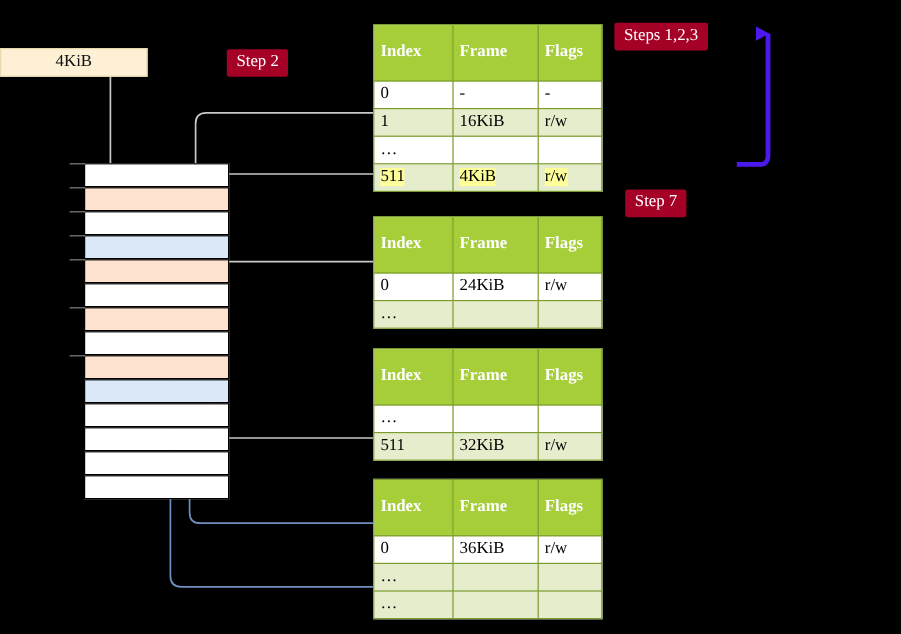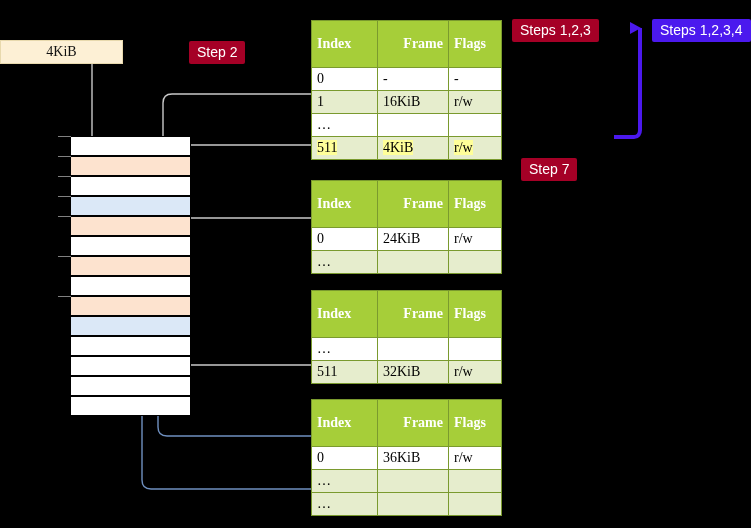--- a/index.html
+++ b/index.html
@@ -12,21 +12,21 @@
 
   
   .badge{
     position:absolute;
     font-size:14px;
     line-height:1;
     padding:4px 8px 5px 8px;
     color:#fff;
     white-space:nowrap;
     border-radius:2px;
-    font-family:Liberation Sans, sans-serif;
+    font-family:Liberation Serif, serif;
   }
   .badge.red{background:#a50026;}
   .badge.blue{background:#4b19ee;}
 
   
   .memlabel{
     position:absolute;
     background:#fdf0d5;
     border:1px solid #e8d9ad;
     font-size:14px;
@@ -75,21 +75,21 @@
     background:#fff;
     height:18px;
     white-space:nowrap;
   }
   .ptable tr.alt td{background:#e6edcd;}
   .ptable td .hl{background:#ffff99;}
   .ptable td.c-index{width:55px;}
   .ptable td.c-frame{width:60px;}
   .ptable td.c-flags{width:42px;}
   .ptable th.c-index{width:55px;}
-  .ptable th.c-frame{width:60px;text-align:right;}
+  .ptable th.c-frame{width:60px;}
   .ptable th.c-flags{width:42px;}
 
   
   .links{position:absolute;left:0;top:0;width:751px;height:528px;pointer-events:none;}
 </style>
 </head>
 <body>
 
 <div class="stage">
 
@@ -153,23 +153,20 @@
       <div class="tick" style="top: 120px; left: -12px; width: 13px;"></div>
       <div class="tick" style="top: 160px; left: -12px; width: 13px;"></div>
     </div>
 
   <div class="badge red" style="left:189px;top:41px;">
     <span>Step 2</span>
   </div>
   <div class="badge red" style="left:512px;top:19px;">
     <span>Steps 1,2,3</span>
   </div>
-  <div class="badge blue" style="left:652px;top:19px;">
-    <span>Steps 1,2,3,4</span>
-  </div>
   <div class="badge red" style="left:521px;top:158px;">
     <span>Step 7</span>
   </div>
 
   <div id="tables-host">
       <table class="ptable" style="left: 311px; top: 20px;">
         <thead>
           <tr>
             <th class="c-index">Index</th>
             <th class="c-frame">Frame</th>

